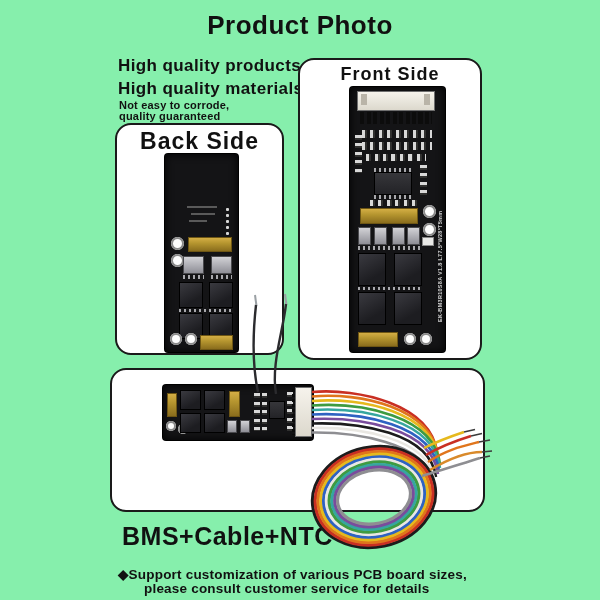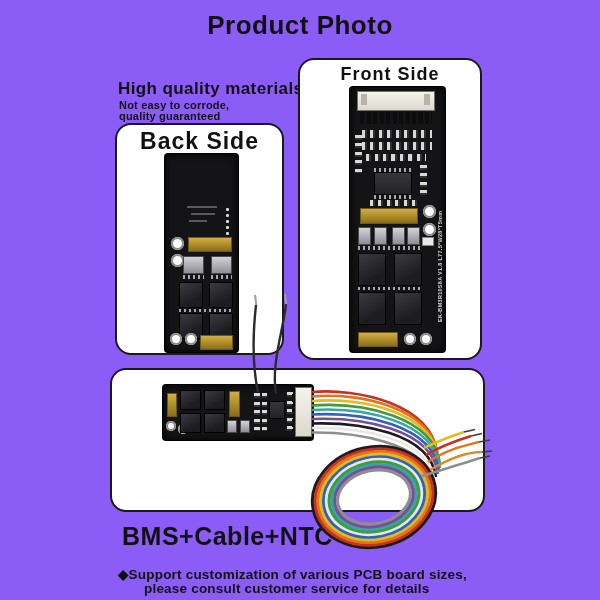--- a/index.html
+++ b/index.html
@@ -1,16 +1,16 @@
 <!DOCTYPE html>
 <html><head>
 <meta charset="utf-8">
 <style>
   html,body{margin:0;padding:0;background:#fff;}
-  .stage{position:relative;width:600px;height:600px;background:#8b5cf6;overflow:hidden;
+  .stage{position:relative;width:600px;height:600px;background:#86efac;overflow:hidden;
          font-family:"Liberation Sans",sans-serif;color:#111;}
   .abs{position:absolute;}
   
   .title{left:0;top:10px;width:600px;text-align:center;font-size:26px;font-weight:800;letter-spacing:.5px;}
   .feature{left:118px;font-size:17px;font-weight:800;letter-spacing:.4px;white-space:nowrap;}
   .f1{top:56px;} .f2{top:79px;}
   .subnote{left:119px;top:100px;font-size:11px;font-weight:800;line-height:11px;letter-spacing:.2px;}
   .panel{border:2px solid #1a1a1a;border-radius:16px;background:#fff;box-sizing:border-box;}
   .panel-label{font-weight:800;letter-spacing:1px;white-space:nowrap;}
   .back-label{left:0;right:0;top:3px;text-align:center;font-size:23px;}
@@ -37,20 +37,21 @@
          transform:rotate(-90deg);transform-origin:left top;letter-spacing:.3px;}
   svg.wires{position:absolute;left:0;top:0;z-index:5;pointer-events:none;}
 </style>
 </head>
 <body>
 
 <div class="stage">
 
   <div class="abs title">Product Photo</div>
 
+  <div class="abs feature f1">High quality products</div>
   <div class="abs feature f2">High quality materials</div>
   <div class="abs subnote">
     <div>Not easy to corrode,</div>
     <div>quality guaranteed</div>
   </div>
 
   <div class="abs panel" style="left:115px;top:123px;width:169px;height:232px;">
     <div class="abs panel-label back-label">Back Side</div>
     <div class="abs pcb" style="left:48px;top:29px;width:73px;height:198px;">
       <div class="abs silk" style="left:22px;top:52px;width:30px;height:2px;"></div>

